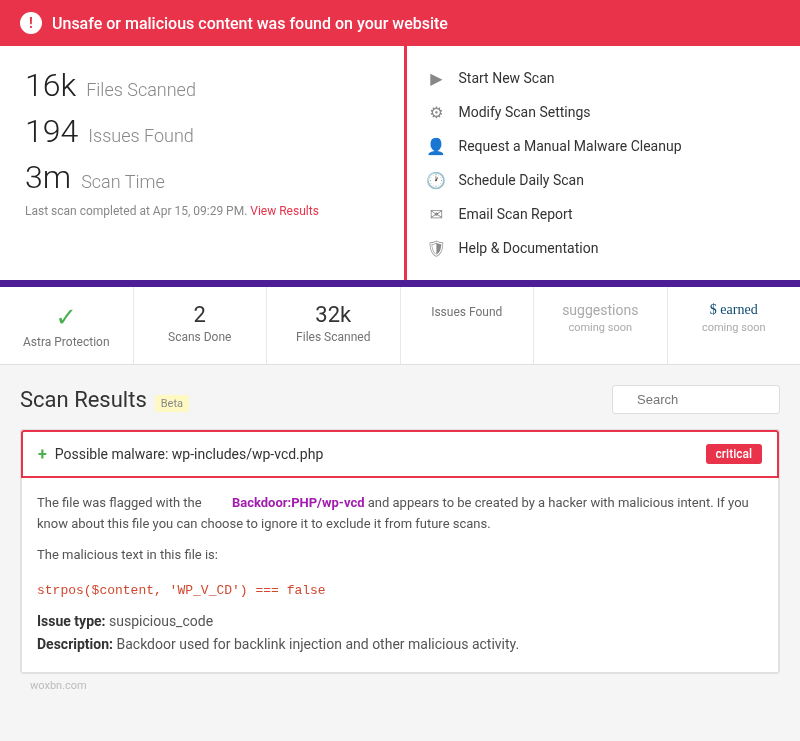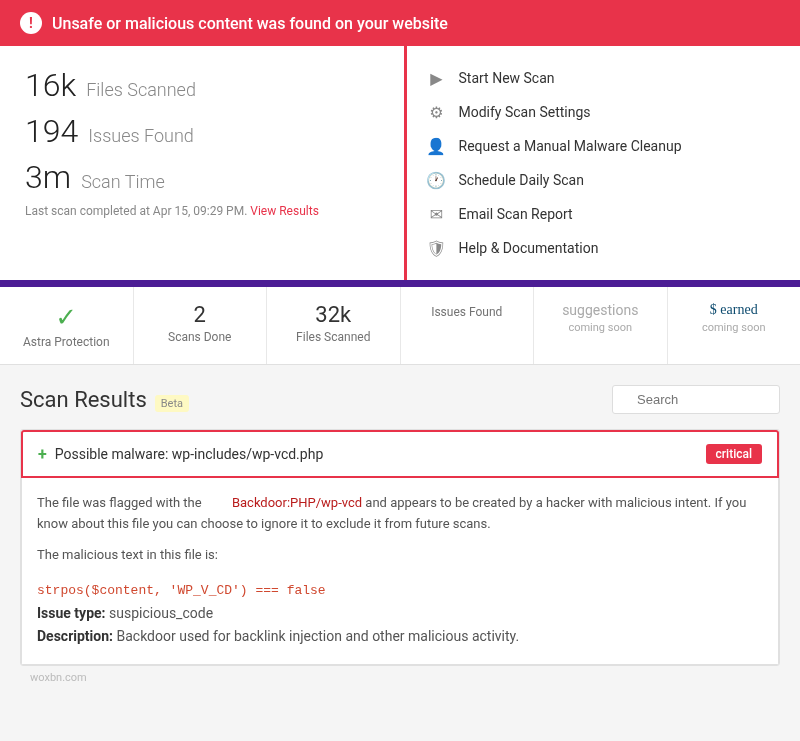--- a/index.html
+++ b/index.html
@@ -214,34 +214,34 @@
       border: 1px solid #e0e0e0;
       border-top: none;
     }
     .malware-description {
       font-size: 13px;
       color: #555;
       line-height: 1.6;
       margin-bottom: 12px;
     }
     .malware-description strong {
-      font-weight: 400;
-      color: #b91c1c;
+      font-weight: 700;
+      color: #a21caf;
       padding-left: 27px;
     }
     .malicious-code-label {
       font-size: 13px;
       color: #555;
       margin-bottom: 21px;
     }
     .malicious-code {
       font-family: 'Courier New', monospace;
       font-size: 13px;
       color: #d0482f;
-      margin-bottom: 4px;
+      margin-bottom: 12px;
     }
     .issue-meta {
       font-size: 14px;
       color: #555;
       line-height: 1.7;
     }
     .issue-meta strong {
       color: #333;
     }
 

